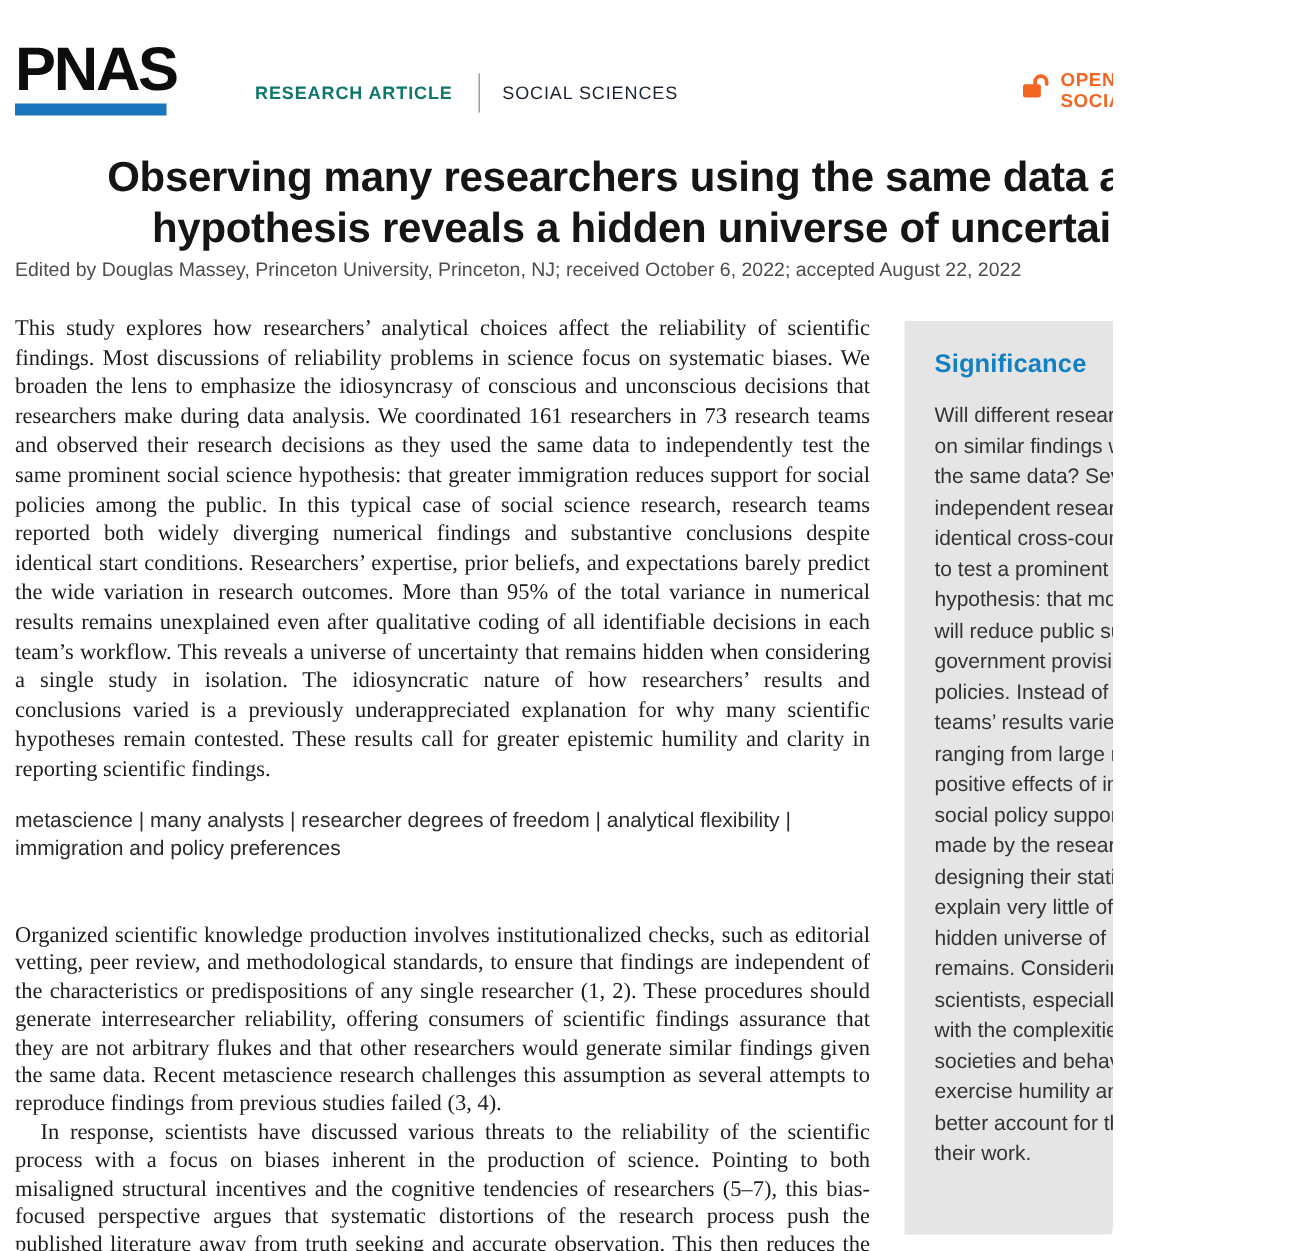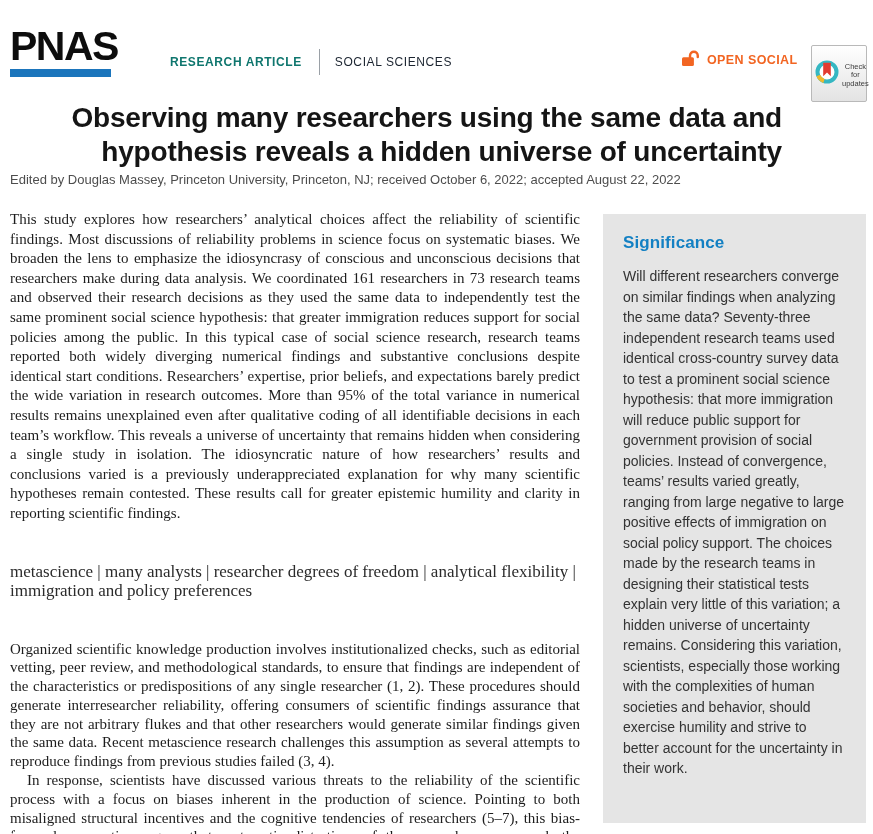--- a/index.html
+++ b/index.html
@@ -1,19 +1,19 @@
 <!DOCTYPE html>
 <html lang="en"><head>
 <meta charset="utf-8">
 <style>
   * { margin: 0; padding: 0; box-sizing: border-box; }
   html, body { background: #ffffff; }
   .page {
     position: relative;
-    width: 873px;
+    width: 742px;
     height: 834px;
     background: #ffffff;
     overflow: hidden;
     font-family: "Liberation Sans", sans-serif;
     color: #1b1b1b;
     border-radius: 17px;
   }
 
   
   .logo { position: absolute; left: 10px; top: 24px; }
@@ -72,23 +72,23 @@
   .left-col {
     position: absolute; left: 10px; top: 210px; width: 570px;
     font-family: "Liberation Serif", serif;
     color: #1c1c1c;
   }
   .abstract {
     font-size: 15px; line-height: 19.6px; text-align: justify;
     hyphens: auto; -webkit-hyphens: auto;
   }
   .keywords {
-    font-family: Liberation Serif, serif;
-    font-size: 17px; line-height: 19px; color: #2b2b2b;
-    margin-top: 38px;
+    font-family: Liberation Sans, sans-serif;
+    font-size: 14px; line-height: 19px; color: #2b2b2b;
+    margin-top: 13px;
   }
   .body-text {
     margin-top: 40px;
     font-size: 15px; line-height: 18.8px; text-align: justify;
     hyphens: auto; -webkit-hyphens: auto;
   }
   .body-text.indent { margin-top: 0; text-indent: 17px; }
 
   
   .significance {

